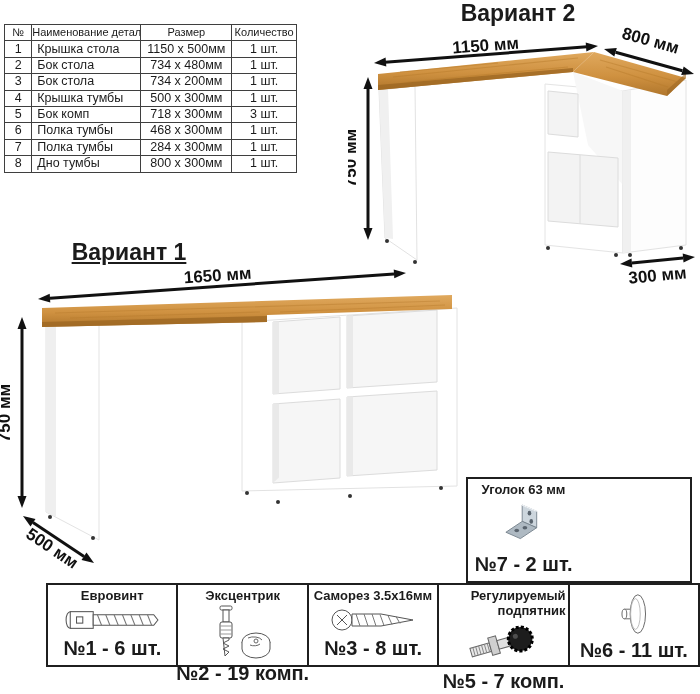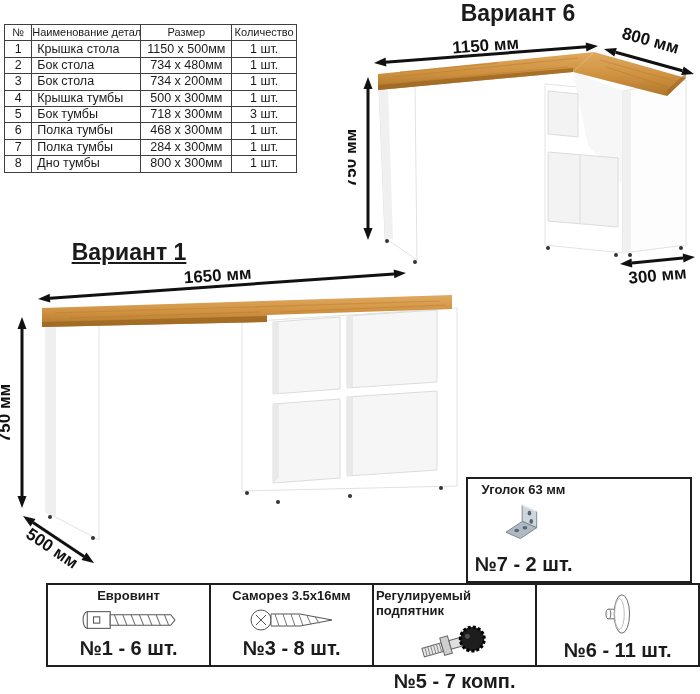--- a/index.html
+++ b/index.html
@@ -24,21 +24,21 @@
   .variant-title{font-size:23px;font-weight:bold;text-align:center;letter-spacing:0;}
   
   svg text.dim{font-family:"Liberation Sans",sans-serif;font-size:17px;font-weight:bold;fill:#101010;}
   
   .hw-grid{display:flex;box-sizing:border-box;border:2px solid #1f1f1f;background:#fff;}
   .hw-cell{
     flex:1 1 0;display:flex;flex-direction:column;align-items:center;
     border-left:2px solid #1f1f1f;padding:4px 2px 5px;box-sizing:border-box;min-width:0;
   }
   .hw-cell:first-child{border-left:none;}
-  .hw-label{font-weight:bold;font-size:13px;text-align:left;line-height:1.12;}
+  .hw-label{font-weight:bold;font-size:13px;text-align:right;line-height:1.12;}
   .hw-icon{flex:1;display:flex;align-items:center;justify-content:center;}
   .hw-count{font-weight:bold;font-size:20px;white-space:nowrap;}
   .mini .hw-cell:nth-child(1){flex:0 0 111px;}
   .mini .hw-cell:nth-child(2){flex:1 1 auto;}
 </style>
 </head>
 <body>
 
 <div class="stage">
 
@@ -76,21 +76,21 @@
         <td>1 шт.</td>
       </tr>
       <tr>
         <td>4</td>
         <td class="cell-name">Крышка тумбы</td>
         <td>500 x 300мм</td>
         <td>1 шт.</td>
       </tr>
       <tr>
         <td>5</td>
-        <td class="cell-name">Бок тумбы</td>
+        <td class="cell-name">Бок комп</td>
         <td>718 x 300мм</td>
         <td>3 шт.</td>
       </tr>
       <tr>
         <td>6</td>
         <td class="cell-name">Полка тумбы</td>
         <td>468 x 300мм</td>
         <td>1 шт.</td>
       </tr>
       <tr>
@@ -102,21 +102,21 @@
       <tr>
         <td>8</td>
         <td class="cell-name">Дно тумбы</td>
         <td>800 x 300мм</td>
         <td>1 шт.</td>
       </tr>
     </tbody>
       </table>
   </div>
 
-  <div class="abs variant-title" style="left:448px;top:0px;width:140px;">Вариант 6</div>
+  <div class="abs variant-title" style="left:448px;top:0px;width:140px;">Вариант 2</div>
 
   <svg class="abs" style="left:348px;top:25px;" width="352" height="265" viewBox="0 0 352 265">
     <defs>
       <linearGradient id="woodV2" x1="0" y1="0" x2="0" y2="1">
         <stop offset="0" stop-color="#e0a95e"></stop>
           <stop offset="0.55" stop-color="#cf9140"></stop>
           <stop offset="1" stop-color="#b0762c"></stop>
       </linearGradient>
     </defs>
 
@@ -281,20 +281,37 @@
           <ellipse cx="6" cy="12" rx="4" ry="8" fill="#fff" stroke="#555"></ellipse>
           <rect x="6" y="4" width="22" height="16" fill="#fff" stroke="#555"></rect>
           <rect x="12" y="9" width="6" height="6" fill="#fff" stroke="#555"></rect>
           <path d="M28 7 H86 L90 12 L86 17 H28 Z" fill="#fff" stroke="#555"></path>
           <path d="M32 7 L36 17 M40 7 L44 17 M48 7 L52 17 M56 7 L60 17 M64 7 L68 17 M72 7 L76 17 M80 7 L84 17" stroke="#777" fill="none"></path>
         </svg>
       </div>
       <div class="hw-count">№1 - 6 шт.</div>
     </div>
 
+    <div class="hw-cell">
+      <div class="hw-label">Эксцентрик</div>
+      <div class="hw-icon">
+        <svg width="70" height="58" viewBox="0 0 70 58">
+          <rect x="12" y="2" width="12" height="4" rx="1.5" fill="#fff" stroke="#555"></rect>
+          <rect x="15" y="6" width="6" height="12" fill="#fff" stroke="#555"></rect>
+          <rect x="12" y="18" width="12" height="16" rx="2" fill="#fff" stroke="#555"></rect>
+          <path d="M12 22 h12 M12 26 h12 M12 30 h12" stroke="#999" fill="none"></path>
+          <path d="M15 34 h6 v2 l-6 3 6 3 -6 3 6 3 -4 4 z" fill="#fff" stroke="#555"></path>
+          <ellipse cx="48" cy="38" rx="14" ry="9" fill="#fff" stroke="#555"></ellipse>
+          <path d="M34 38 v7 a14 9 0 0 0 28 0 v-7" fill="#fff" stroke="#555"></path>
+          <path d="M40 34 a9 5 0 0 1 14 2 M42 41 a7 4 0 0 0 10 -1" stroke="#666" fill="none"></path>
+          <circle cx="48" cy="37" r="2" fill="none" stroke="#666"></circle>
+        </svg>
+      </div>
+      <div class="hw-count">№2 - 19 комп.</div>
+    </div>
 
     <div class="hw-cell">
       <div class="hw-label">Саморез 3.5x16мм</div>
       <div class="hw-icon">
         <svg width="88" height="30" viewBox="0 0 88 30">
           <circle cx="13" cy="15" r="10" fill="#fff" stroke="#555"></circle>
           <path d="M8 10 L18 20 M18 10 L8 20" stroke="#555" fill="none"></path>
           <path d="M23 9 H52 L84 15 L52 21 H23 Z" fill="#fff" stroke="#555"></path>
           <path d="M27 9 L31 21 M35 9 L39 21 M43 9 L47 21 M51 9.5 L55 20.5 M59 10.5 L63 19.5 M67 11.5 L71 18.5" stroke="#777" fill="none"></path>
         </svg>

